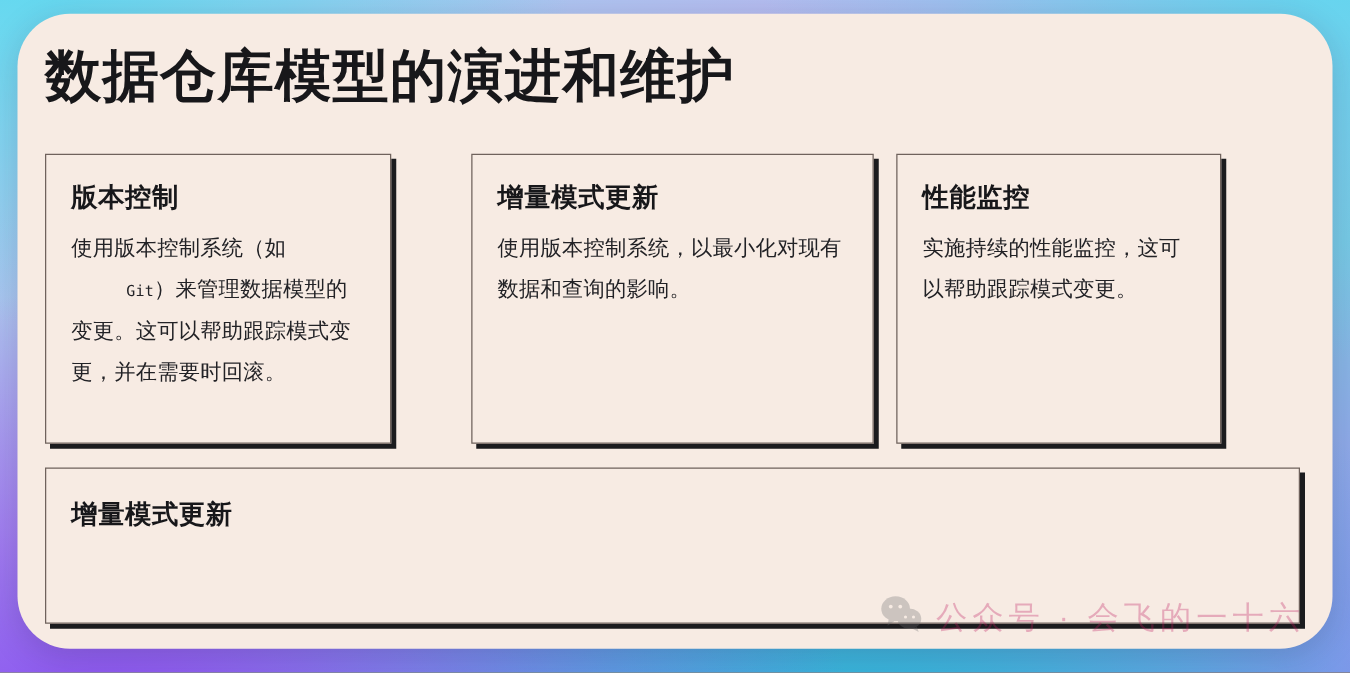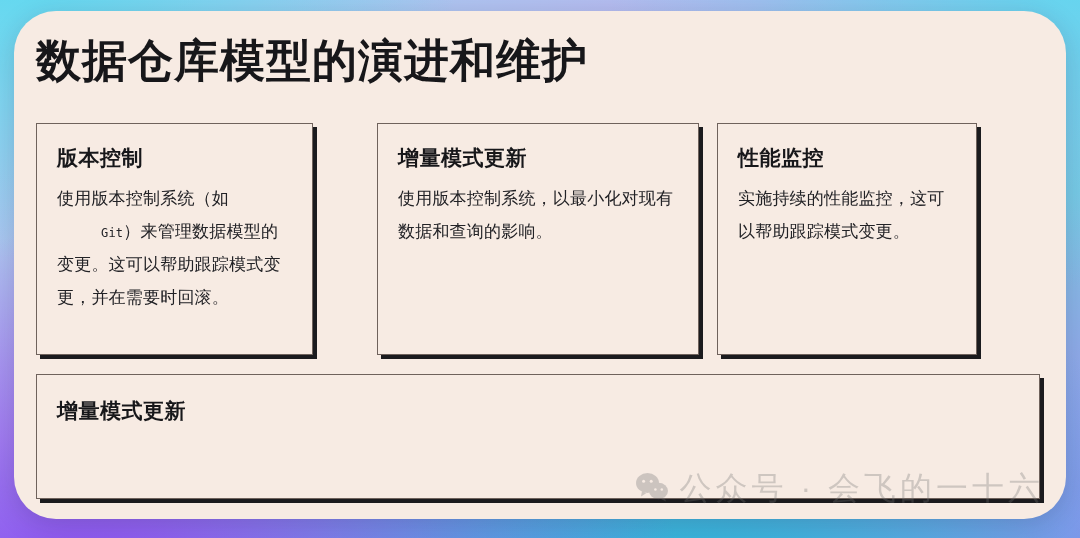--- a/index.html
+++ b/index.html
@@ -96,22 +96,22 @@
   #watermark {
     position:absolute;
     right:22px; bottom:8px;
     display:flex;
     align-items:center;
     gap:11px;
     opacity:.30;
     pointer-events:none;
   }
   #watermark .wm-text {
-    font-size:32px;
-    color:#737373;
+    font-size:25px;
+    color:#be185d;
     letter-spacing:4px;
     white-space:nowrap;
   }
   #watermark .wm-logo { display:block; }
 </style>
 </head>
 <body>
 
 <div id="stage">
 

